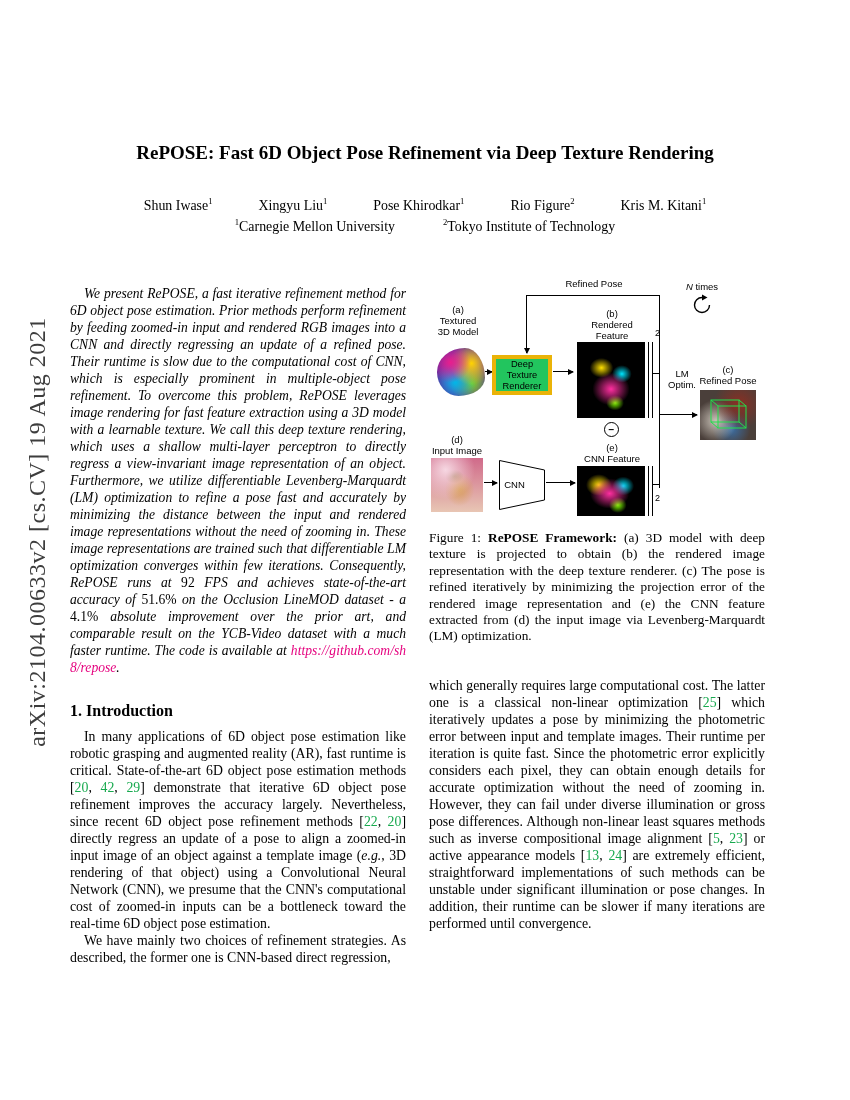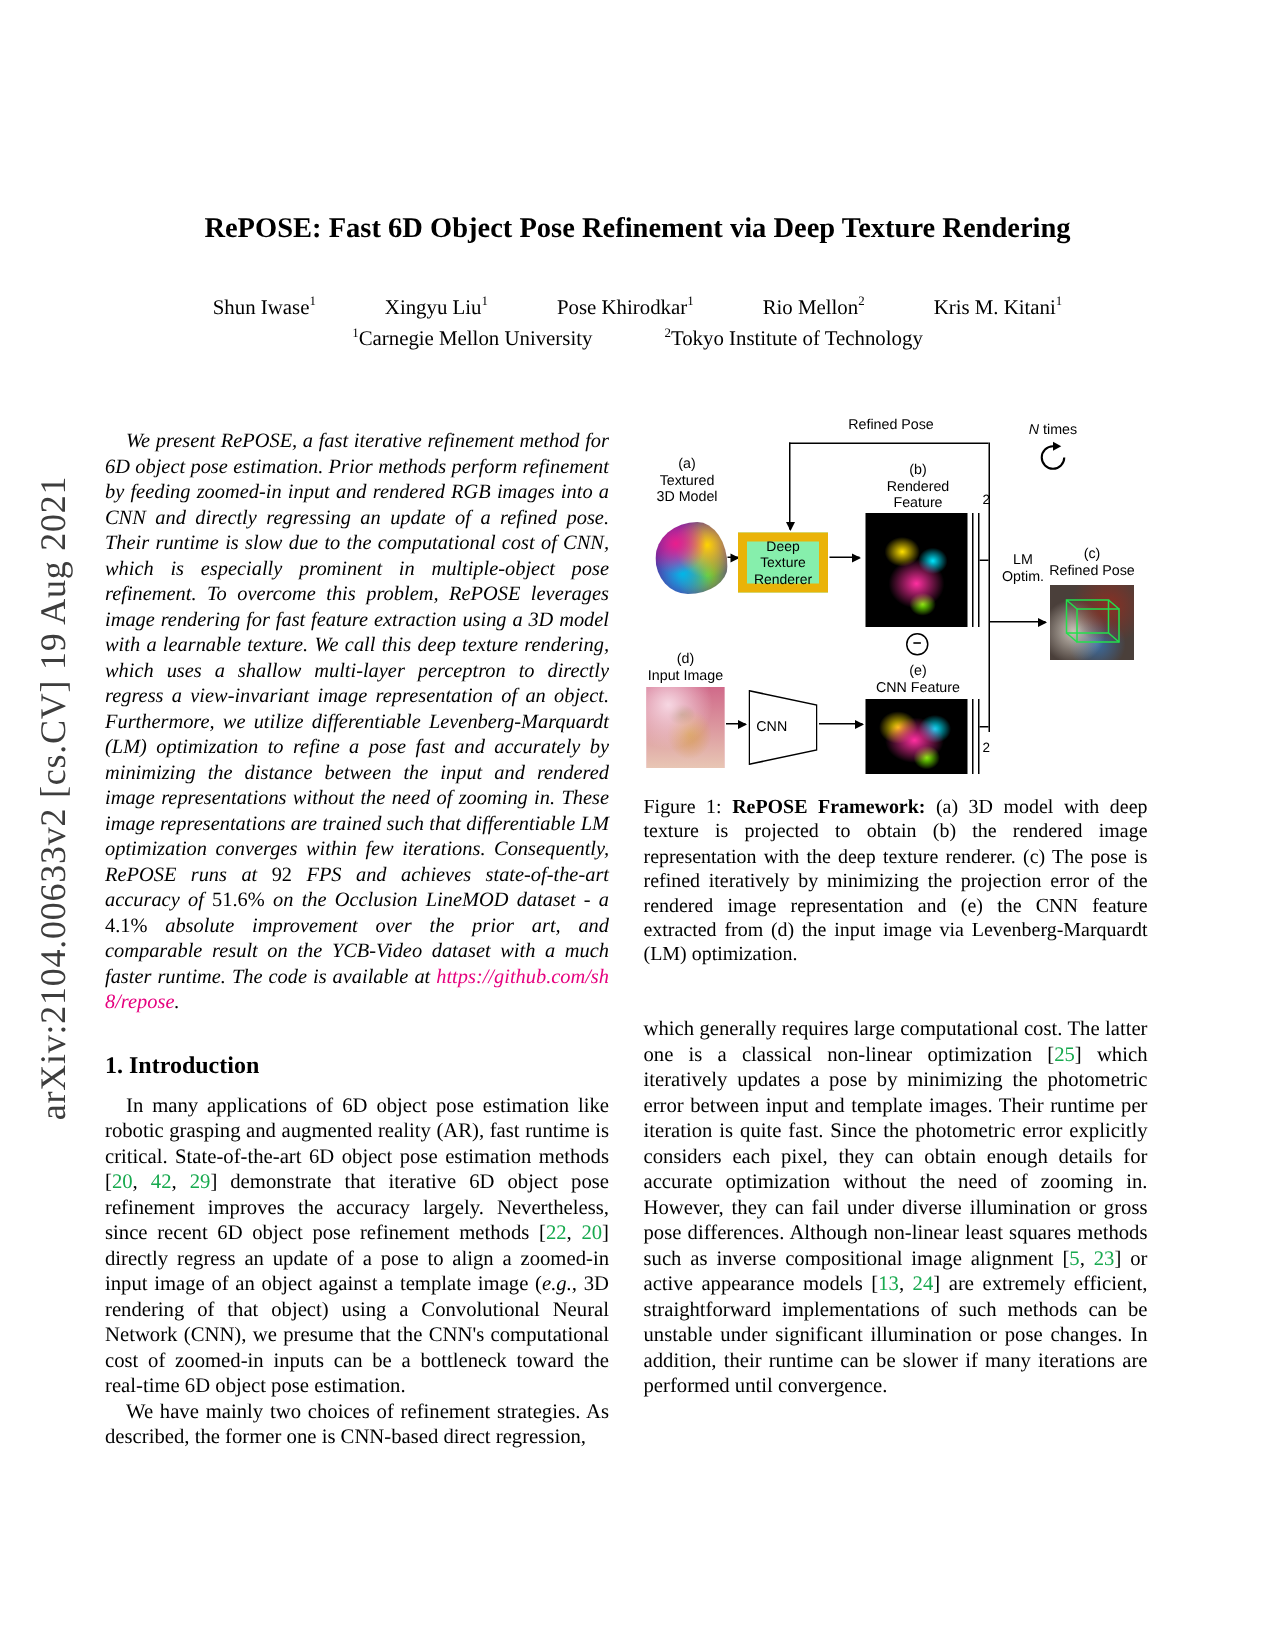--- a/index.html
+++ b/index.html
@@ -56,21 +56,21 @@
   .line-h { position:absolute; border-top:1px solid #000; }
   .line-v { position:absolute; border-left:1px solid #000; }
   .harrow { position:absolute; border-top:1px solid #000; }
   .harrow::after { content:""; position:absolute; right:-1px; top:-3.5px; width:0; height:0;
     border-top:3px solid transparent; border-bottom:3px solid transparent; border-left:6px solid #000; }
   .varrow-down { position:absolute; border-left:1px solid #000; }
   .varrow-down::after { content:""; position:absolute; left:-3.5px; bottom:-1px; width:0; height:0;
     border-left:3px solid transparent; border-right:3px solid transparent; border-top:6px solid #000; }
 
   .renderer-box { position:absolute; left:63px; top:77px; width:60px; height:40px;
-    border:6px solid #eab308; background:#86efac; display:flex; align-items:center;
+    border:4px solid #eab308; background:#22c55e; display:flex; align-items:center;
     justify-content:center; text-align:center; font-size:9.3px; line-height:11px; }
 
   .img-a { position:absolute; left:8px; top:70px; width:48px; height:48px;
     border-radius:58% 42% 55% 45% / 50% 62% 38% 50%;
     background:
       radial-gradient(circle at 28% 30%, #e91e8c, rgba(233,30,140,0) 42%),
       radial-gradient(circle at 72% 32%, #ffd400, rgba(255,212,0,0) 46%),
       radial-gradient(circle at 38% 72%, #00b7e8, rgba(0,183,232,0) 46%),
       radial-gradient(circle at 72% 74%, #7cd41f, rgba(124,212,31,0) 42%),
       radial-gradient(circle at 52% 50%, #9b4fe0, #5a2ca0 70%); }
@@ -118,21 +118,21 @@
 <div class="page">
 
   <div class="arxiv-stamp">arXiv:2104.00633v2 [cs.CV] 19 Aug 2021</div>
 
   <div class="title">RePOSE: Fast 6D Object Pose Refinement via Deep Texture Rendering</div>
 
   <div class="authors">
     <span class="author"><span>Shun Iwase</span><sup>1</sup></span>
     <span class="author"><span>Xingyu Liu</span><sup>1</sup></span>
     <span class="author"><span>Pose Khirodkar</span><sup>1</sup></span>
-    <span class="author"><span>Rio Mellon</span><sup>2</sup></span>
+    <span class="author"><span>Rio Figure</span><sup>2</sup></span>
     <span class="author"><span>Kris M. Kitani</span><sup>1</sup></span>
   </div>
 
   <div class="affils">
     <span class="affil"><sup>1</sup><span>Carnegie Mellon University</span></span>
     <span class="affil"><sup>2</sup><span>Tokyo Institute of Technology</span></span>
   </div>
 
   <div class="col-left">
     <p class="abstract-body"><span>We present RePOSE, a fast iterative refinement method for 6D object pose estimation. Prior methods perform refinement by feeding zoomed-in input and rendered RGB images into a CNN and directly regressing an update of a refined pose. Their runtime is slow due to the computational cost of CNN, which is especially prominent in multiple-object pose refinement. To overcome this problem, RePOSE leverages image rendering for fast feature extraction using a 3D model with a learnable texture. We call this deep texture rendering, which uses a shallow multi-layer perceptron to directly regress a view-invariant image representation of an object. Furthermore, we utilize differentiable Levenberg-Marquardt (LM) optimization to refine a pose fast and accurately by minimizing the distance between the input and rendered image representations without the need of zooming in. These image representations are trained such that differentiable LM optimization converges within few iterations. Consequently, RePOSE runs at </span><span class="seg-roman">92</span><span> FPS and achieves state-of-the-art accuracy of </span><span class="seg-roman">51.6%</span><span> on the Occlusion LineMOD dataset - a </span><span class="seg-roman">4.1%</span><span> absolute improvement over the prior art, and comparable result on the YCB-Video dataset with a much faster runtime. The code is available at </span><span class="seg-link">https://github.com/sh8/repose</span><span>.</span></p>

